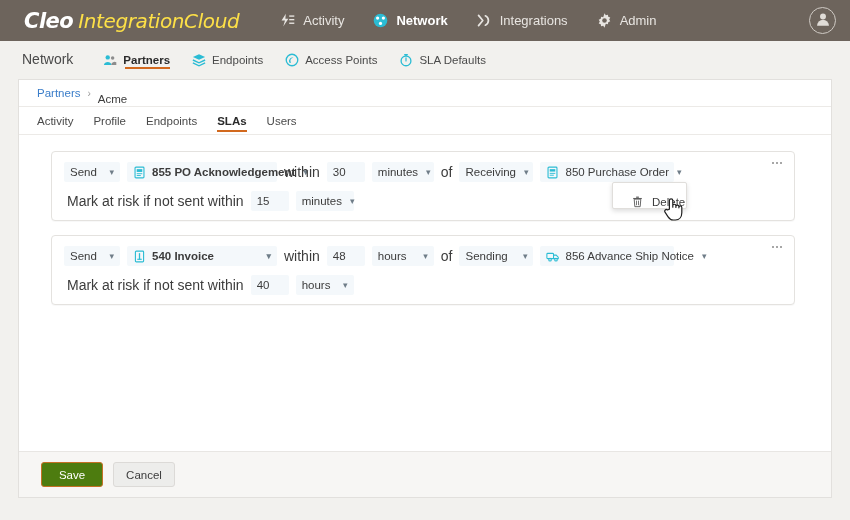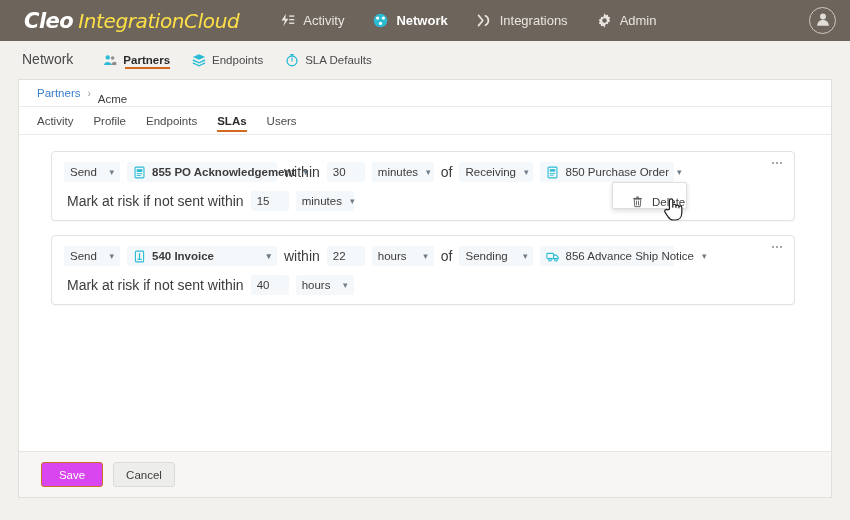--- a/index.html
+++ b/index.html
@@ -280,21 +280,21 @@
   }
   .btn {
     height: 25px;
     min-width: 62px;
     border-radius: 3px;
     font-size: 11.5px;
     display: flex; align-items: center; justify-content: center;
     cursor: pointer;
     border: 1px solid transparent;
   }
-  .btn-save { background: #d946ef; color: #ffffff; border-color: #c57024; }
+  .btn-save { background: #4d7c0f; color: #ffffff; border-color: #c57024; }
   .btn-cancel { background: #ededeb; color: #3c3c3c; border-color: #dcdad7; }
 </style>
 </head>
 <body>
 
 <div class="topbar">
   <div class="brand">
     <span class="brand-cleo">Cleo</span>
     <span class="brand-rest">IntegrationCloud</span>
   </div>
@@ -375,20 +375,29 @@
     <span class="subnav-icon">
       <svg viewBox="0 0 16 16" width="14" height="14">
         <path d="M8 1.4 L15 4.6 L8 7.8 L1 4.6 Z" fill="#2bbcd4"></path>
         <path d="M1 8 L8 11.2 L15 8" stroke="#2bbcd4" stroke-width="1.6" fill="none"></path>
         <path d="M1 11.4 L8 14.6 L15 11.4" stroke="#2bbcd4" stroke-width="1.6" fill="none"></path>
       </svg>
     </span>
     <span>Endpoints</span>
   </div>
 
+  <div class="subnav-item">
+    <span class="subnav-icon">
+      <svg viewBox="0 0 16 16" width="14" height="14">
+        <circle cx="8" cy="8" r="6.6" fill="none" stroke="#2bbcd4" stroke-width="1.5"></circle>
+        <path d="M5 11 a4 4 0 0 1 5-5.6 a3.4 3.4 0 0 0-3 5.6 z" fill="#2bbcd4"></path>
+      </svg>
+    </span>
+    <span>Access Points</span>
+  </div>
 
   <div class="subnav-item">
     <span class="subnav-icon">
       <svg viewBox="0 0 16 16" width="14" height="14">
         <circle cx="8" cy="9" r="5.6" fill="none" stroke="#2bbcd4" stroke-width="1.5"></circle>
         <path d="M8 5.6 V9" stroke="#2bbcd4" stroke-width="1.4" stroke-linecap="round"></path>
         <path d="M6.5 1.8 h3" stroke="#2bbcd4" stroke-width="1.5" stroke-linecap="round"></path>
         <path d="M8 1.8 v1.6" stroke="#2bbcd4" stroke-width="1.5"></path>
       </svg>
     </span>
@@ -518,21 +527,21 @@
                 <rect x="4.6" y="9.4" width="4.8" height="1.2" fill="#2bbcd4"></rect>
               </svg>
             </span>
             <span>540 Invoice</span>
             <span class="caret">▾</span>
           </div>
 
           <span class="plain-text">within</span>
 
           <div class="ctl ctl-num w-num">
-            <span>22</span>
+            <span>48</span>
           </div>
 
           <div class="ctl w-unit">
             <span>hours</span>
             <span class="caret">▾</span>
           </div>
 
           <span class="plain-text">of</span>
 
           <div class="ctl w-dir">

